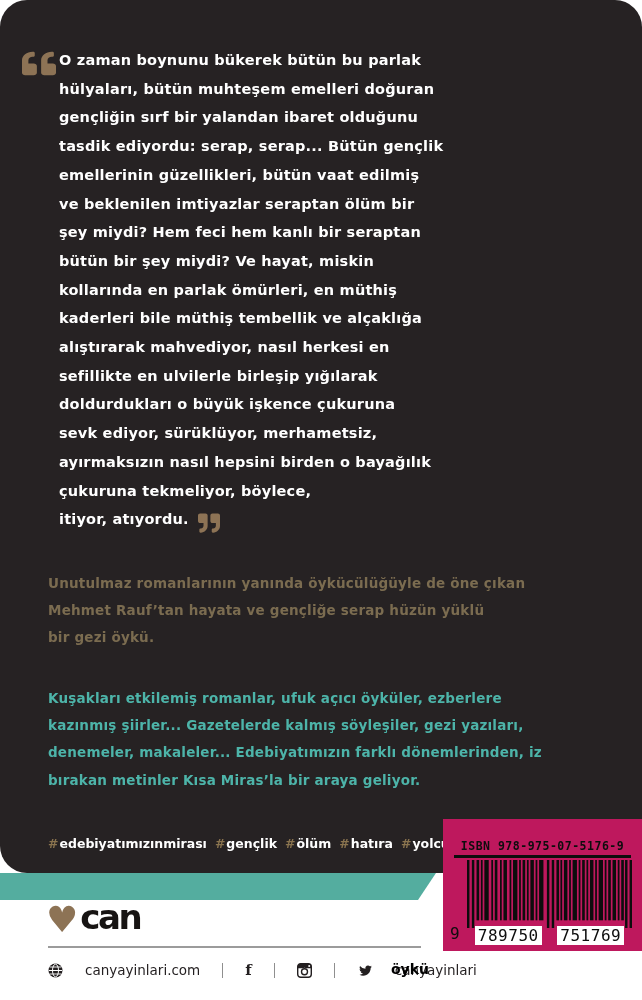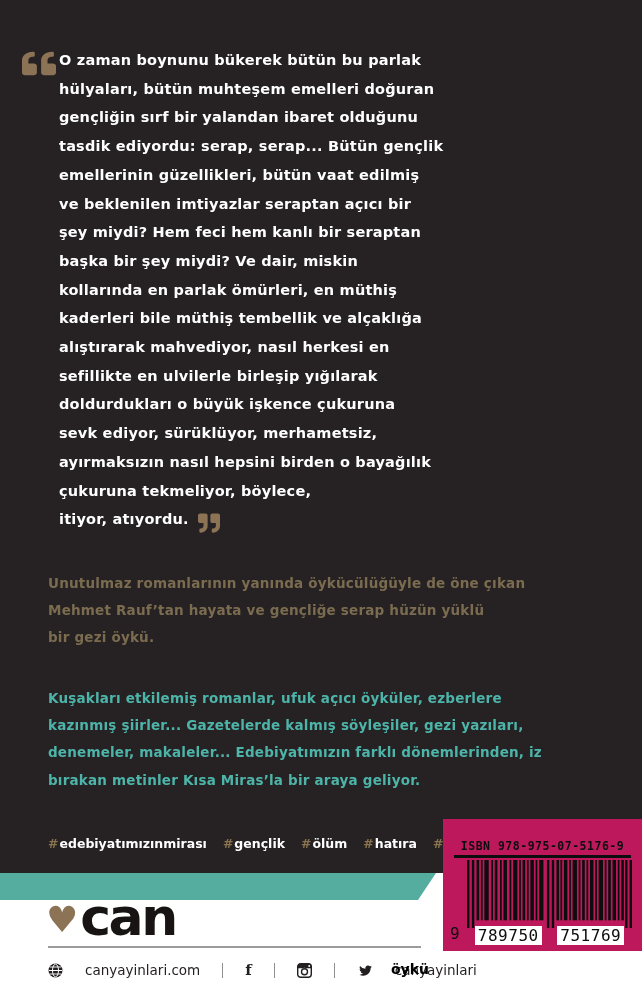--- a/index.html
+++ b/index.html
@@ -6,20 +6,21 @@
   html,body { background:#ffffff; }
   .page {
     position:relative; width:642px; height:1000px; overflow:hidden;
     background:#ffffff;
     font-family:"DejaVu Sans", sans-serif;
   }
   
   .cover-dark {
     position:absolute; top:0; left:0; width:642px; height:873px;
     background:#262223;
+    border-radius:27px;
   }
   .open-quote {
     position:absolute; left:22px; top:50px; width:34px; height:27px;
     color:#8d7355; display:block;
   }
   .open-quote svg, .close-quote svg { display:block; width:100%; height:100%; }
   .quote-block {
     position:absolute; left:59px; top:46px;
   }
   .quote-block .ln {
@@ -40,21 +41,21 @@
     white-space:nowrap; color:#7b6c50; font-weight:bold;
     font-size:13.5px; line-height:27.2px; letter-spacing:0.2px;
   }
   .teal-para { position:absolute; left:48px; top:685px; }
   .teal-para .ln {
     white-space:nowrap; color:#4db4a9; font-weight:bold;
     font-size:13.5px; line-height:27.2px; letter-spacing:0.2px;
   }
   .hashtags {
     position:absolute; left:48px; top:834px; width:560px;
-    display:flex; flex-wrap:nowrap; gap:16px;
+    display:flex; flex-wrap:nowrap; gap:8px;
     font-size:12.5px; font-weight:bold; line-height:20px; white-space:nowrap;
   }
   .hashtags .hash { color:#8a744f; margin-right:1px; }
   .hashtags .word { color:#ffffff; }
   
   .stripe {
     position:absolute; top:873px; left:0; width:436px; height:27px;
     background:#54ad9f;
     clip-path:polygon(0 0, 100% 0, calc(100% - 18px) 100%, 0 100%);
   }
@@ -79,21 +80,21 @@
   .d-groups {
     position:absolute; left:14px; bottom:5px; width:165px;
     display:flex; justify-content:space-around;
     font-family:"DejaVu Sans Mono", monospace; font-size:16px; color:#0d0d0d;
   }
   .d-groups span { background:#ffffff; padding:0 3px; letter-spacing:0.5px; }
   
   .logo { position:absolute; left:46px; top:899px; display:flex; align-items:center; height:44px; }
   .heart { color:#8d7355; font-size:36px; line-height:1; transform:translateY(-1px); }
   .logo-text {
-    color:#171413; font-weight:bold; font-size:52px; line-height:1;
+    color:#171413; font-weight:bold; font-size:34px; line-height:1;
     letter-spacing:-2.5px; margin-left:2px; transform:translateY(-4px);
   }
   .divider { position:absolute; left:48px; top:946px; width:373px; height:2px; background:#9b9b9b; }
   .footer-row {
     position:absolute; left:48px; top:961px; height:18px;
     display:flex; align-items:center; gap:22px;
     color:#231f20; font-size:13.5px; white-space:nowrap;
   }
   .footer-row .sep { width:1px; height:15px; background:#8f8f8f; }
   .fb-f { font-weight:bold; font-size:15px; font-family:"DejaVu Serif", serif; }
@@ -113,23 +114,23 @@
       </svg>
     </span>
 
     <div class="quote-block">
       <div>
           <div class="ln">O zaman boynunu bükerek bütün bu parlak</div>
           <div class="ln">hülyaları, bütün muhteşem emelleri doğuran</div>
           <div class="ln">gençliğin sırf bir yalandan ibaret olduğunu</div>
           <div class="ln">tasdik ediyordu: serap, serap... Bütün gençlik</div>
           <div class="ln">emellerinin güzellikleri, bütün vaat edilmiş</div>
-          <div class="ln">ve beklenilen imtiyazlar seraptan açıcı bir</div>
+          <div class="ln">ve beklenilen imtiyazlar seraptan ölüm bir</div>
           <div class="ln">şey miydi? Hem feci hem kanlı bir seraptan</div>
-          <div class="ln">başka bir şey miydi? Ve dair, miskin</div>
+          <div class="ln">bütün bir şey miydi? Ve hayat, miskin</div>
           <div class="ln">kollarında en parlak ömürleri, en müthiş</div>
           <div class="ln">kaderleri bile müthiş tembellik ve alçaklığa</div>
           <div class="ln">alıştırarak mahvediyor, nasıl herkesi en</div>
           <div class="ln">sefillikte en ulvilerle birleşip yığılarak</div>
           <div class="ln">doldurdukları o büyük işkence çukuruna</div>
           <div class="ln">sevk ediyor, sürüklüyor, merhametsiz,</div>
           <div class="ln">ayırmaksızın nasıl hepsini birden o bayağılık</div>
           <div class="ln">çukuruna tekmeliyor, böylece,</div>
         </div>
       <div class="quote-last">

